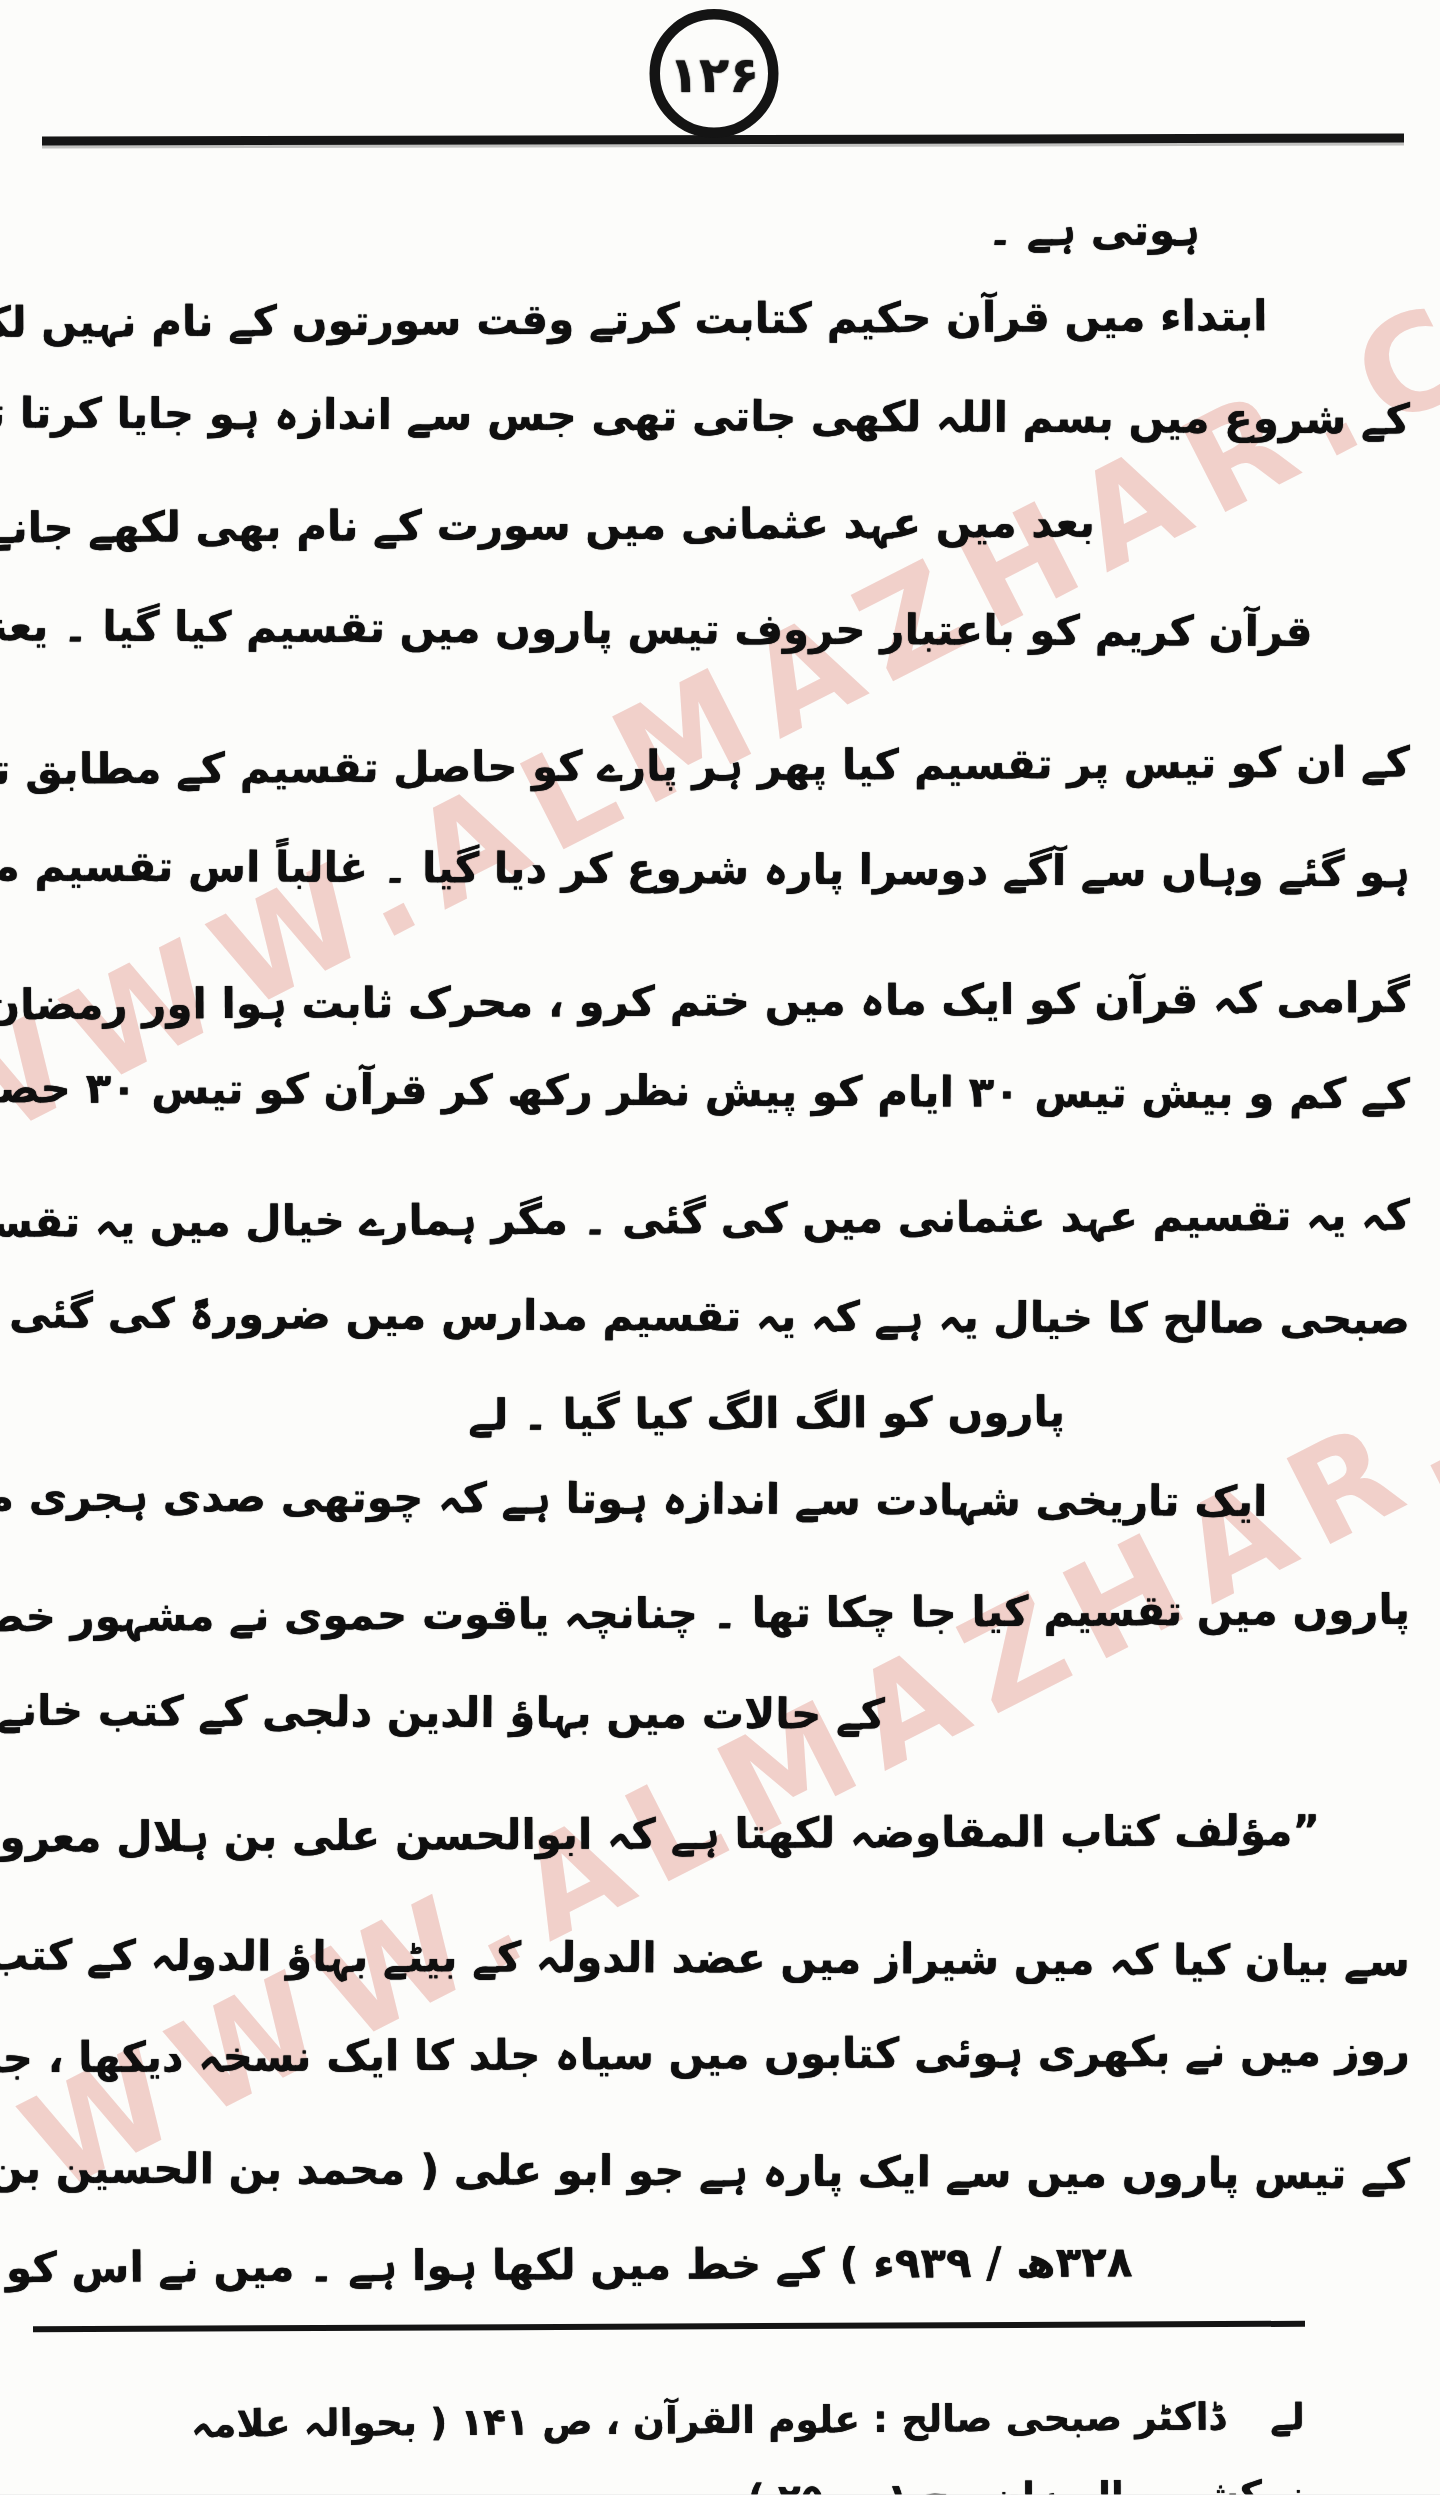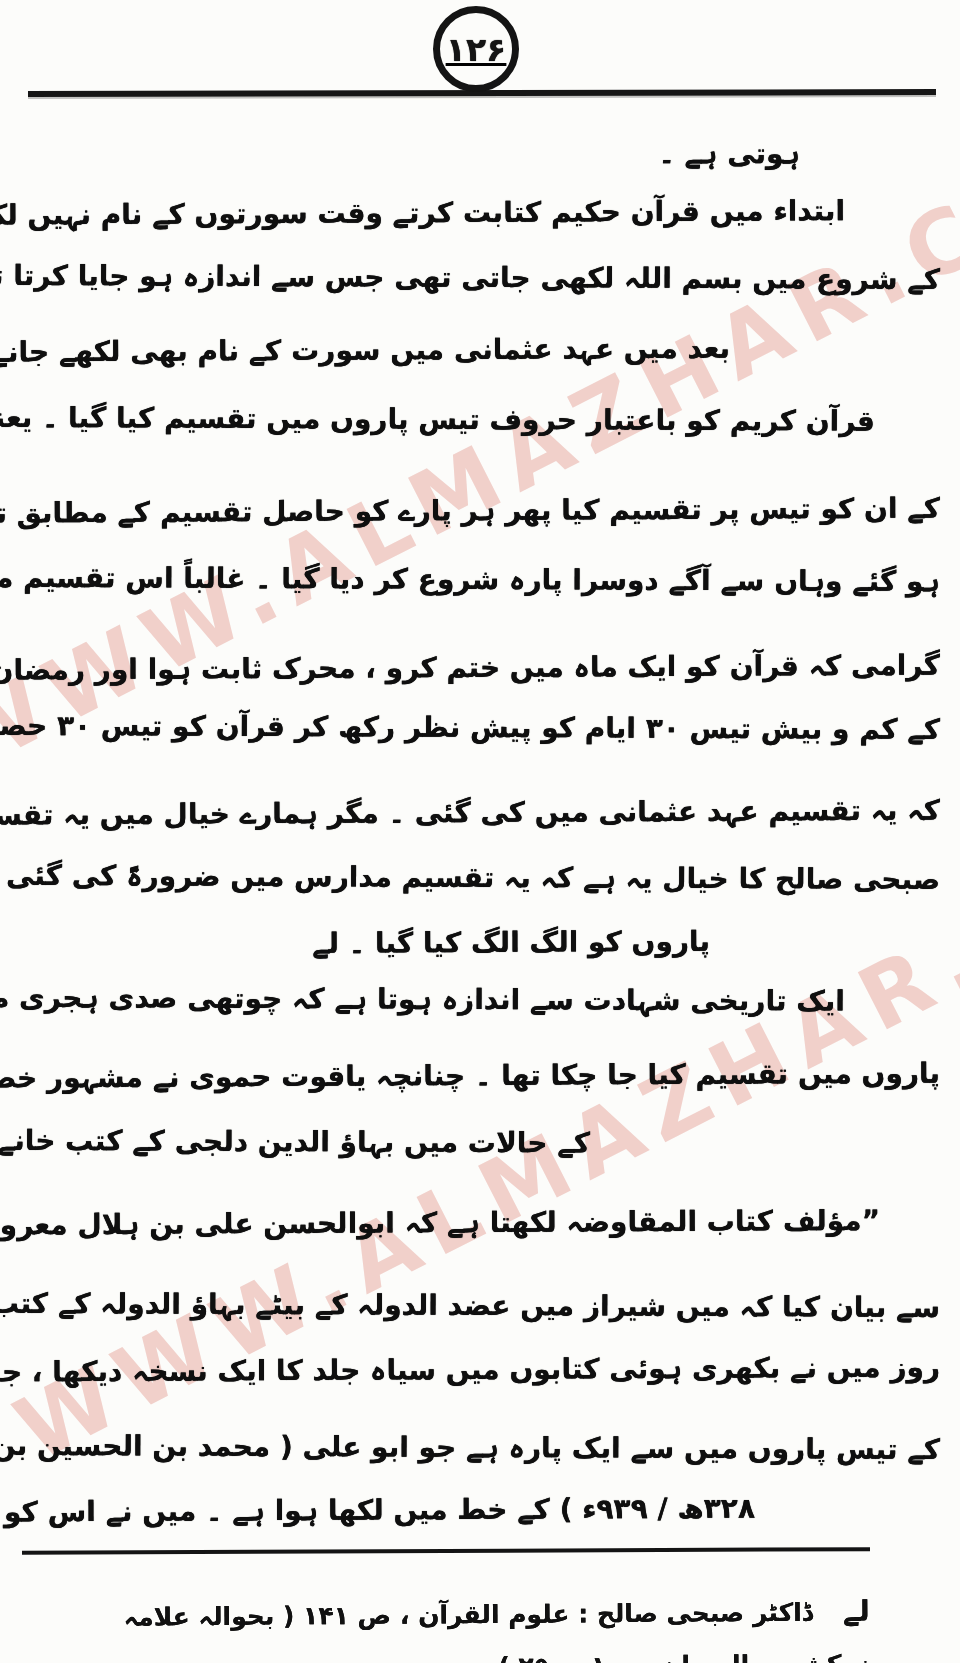--- a/index.html
+++ b/index.html
@@ -9,21 +9,21 @@
     margin:0 auto;
     background:#fcfcfa;
     overflow:hidden;
     font-family:"DejaVu Sans",sans-serif;
   }
   
   .page-circle{
     position:absolute;left:433px;top:6px;width:72px;height:72px;
     border:7px solid #141414;border-radius:50%;
     display:flex;align-items:center;justify-content:center;
-    background:#fcfcfa;z-index:3;text-decoration:underline;
+    background:#fcfcfa;z-index:3;
   }
   .page-circle span{
     font-size:33px;font-weight:bold;color:#141414;direction:rtl;
     text-shadow:0 0 1px #000;
   }
   .top-rule{
     position:absolute;left:28px;top:90px;width:908px;height:6px;
     background:#161616;z-index:2;transform:rotate(-0.12deg);
     box-shadow:0 2px 0 rgba(20,20,20,.25);
   }
@@ -56,21 +56,21 @@
     position:absolute;left:22px;top:1549px;width:848px;height:4px;
     background:#141414;z-index:2;transform:rotate(-0.25deg);
   }
   .footnote{
     position:absolute;top:1588px;right:90px;left:120px;z-index:2;
     direction:rtl;text-align:right;
     font-size:25px;font-weight:bold;color:#111;line-height:52px;
     text-shadow:0 0 .6px #000;
     transform:rotate(-0.4deg);
   }
-  .footnote .marker{font-size:28px;margin-left:30px;}
+  .footnote .marker{font-size:24px;margin-left:30px;}
 </style>
 </head>
 <body>
 
 <div class="page">
 
   <div class="page-circle">
     <span>۱۲۶</span>
   </div>
 

